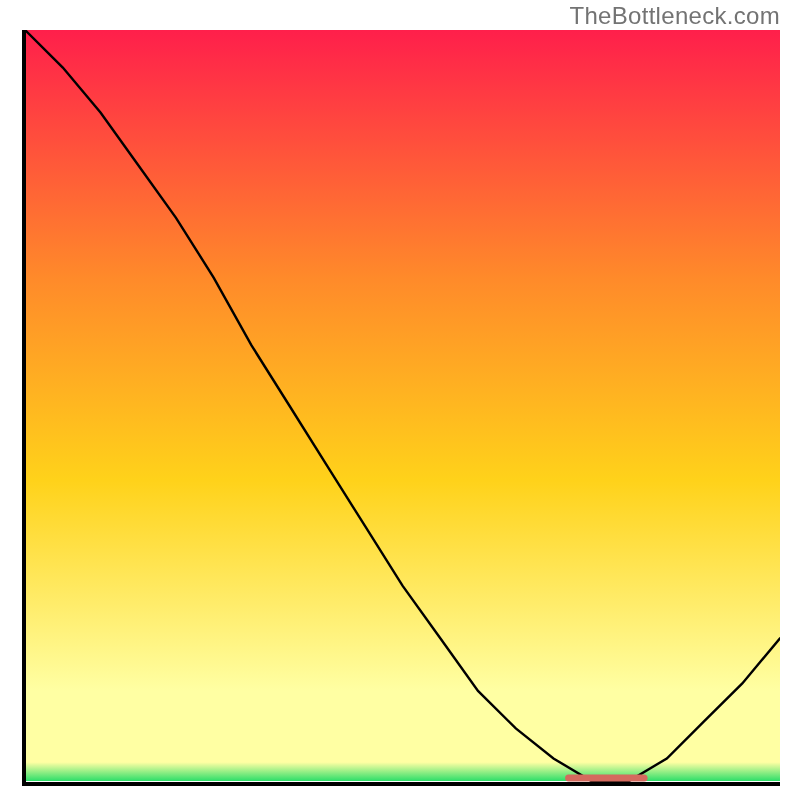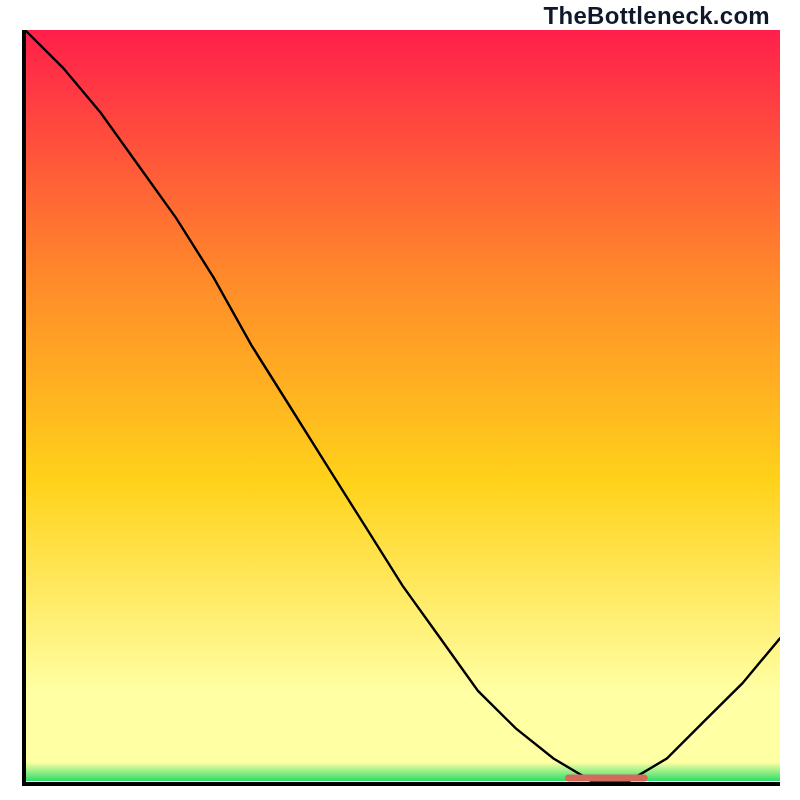--- a/index.html
+++ b/index.html
@@ -12,24 +12,24 @@
     overflow: hidden;
   }
   .container {
     position: relative;
     width: 800px;
     height: 800px;
   }
   .attribution {
     position: absolute;
     top: 2px;
-    right: 30px;
+    right: 20px;
     font-size: 24px;
-    font-weight: bold;
-    color: #0f172a;
+    font-weight: normal;
+    color: #737373;
     letter-spacing: 0.3px;
   }
   .plot-wrap {
     position: absolute;
     left: 22px;
     top: 30px;
     width: 758px;
     height: 758px;
   }
   svg {

